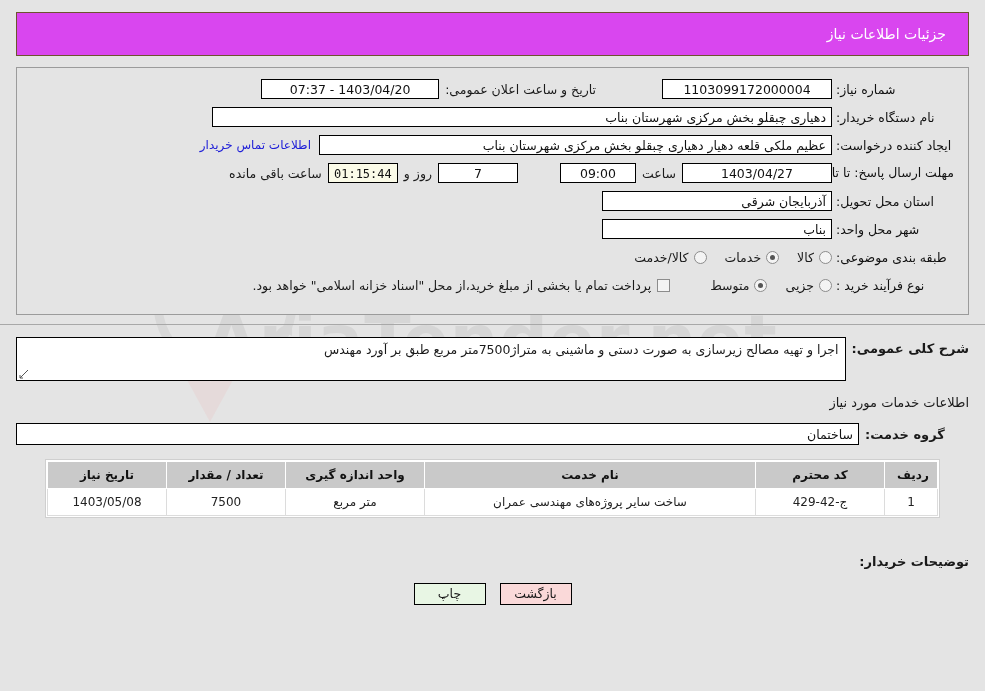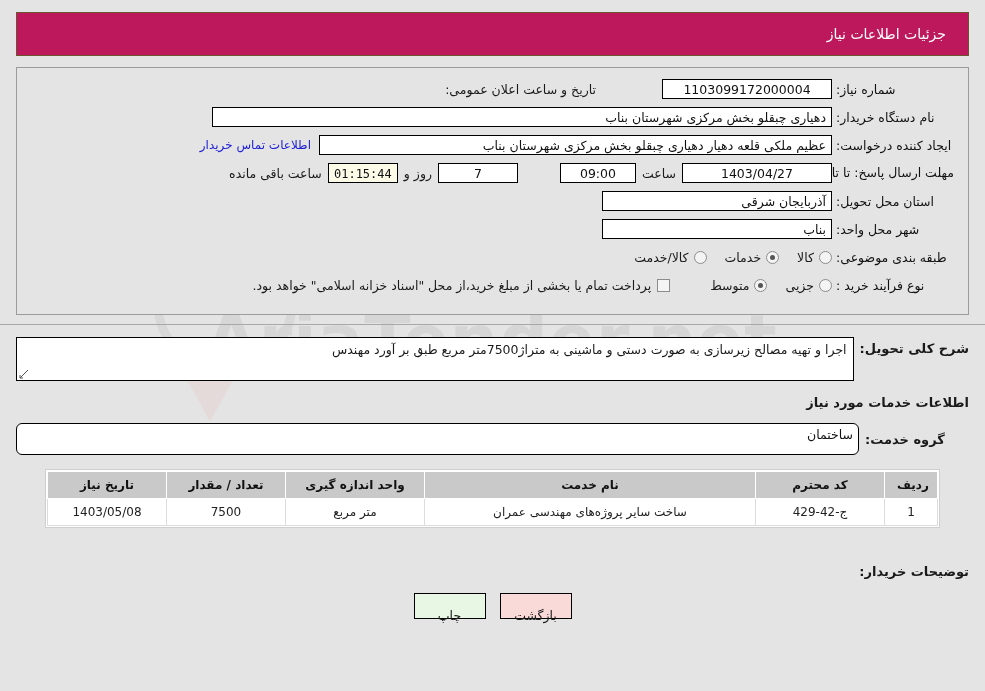--- a/index.html
+++ b/index.html
@@ -51,21 +51,21 @@
 
   
   .page {
     position: relative;
     z-index: 10;
     padding: 0;
   }
   .titlebar {
     margin: 12px 16px 0 16px;
     height: 44px;
-    background: #be185d;
+    background: #d946ef;
     border: 1px solid #6d5330;
     color: #ffffff;
     display: flex;
     align-items: center;
     justify-content: flex-start;
     padding: 0 22px;
     box-sizing: border-box;
     font-size: 14px;
   }
 
@@ -205,21 +205,21 @@
   }
   .resize-grip {
     position: absolute;
     left: 2px;
     bottom: 1px;
     width: 10px; height: 10px;
   }
 
   .section-title {
     margin: 14px 16px 4px 16px;
-    font-weight: bold;
+    font-weight: normal;
     font-size: 13px;
     text-align: right;
   }
 
   .svc-row {
     margin: 13px 16px 0 16px;
     display: flex;
     align-items: center;
   }
   .svc-lbl {
@@ -298,21 +298,21 @@
     justify-content: center;
     gap: 14px;
   }
   .btn {
     border: 1px solid #000;
     height: 22px;
     min-width: 72px;
     line-height: 20px;
     text-align: center;
     font-size: 12.5px;
-    padding: 12px 12px;
+    padding: 0 12px;
     box-sizing: border-box;
     cursor: pointer;
   }
   .btn.print { background: #e8f6e4; }
   .btn.back  { background: #fad9d9; }
 </style>
 </head>
 <body>
 
 <div class="watermark">
@@ -328,20 +328,21 @@
 <div class="page">
 
   <div class="titlebar">جزئیات اطلاعات نیاز</div>
 
   <div class="panel">
 
     <div class="row">
       <div class="lbl">شماره نیاز:</div>
       <div class="box" style="width:170px;">1103099172000004</div>
       <div class="inline-lbl" style="margin-right:60px;">تاریخ و ساعت اعلان عمومی:</div>
+      <div class="box" style="width:178px;">1403/04/20 - 07:37</div>
     </div>
 
     <div class="row">
       <div class="lbl">نام دستگاه خریدار:</div>
       <div class="box rightalign" style="width:620px;">دهیاری چبقلو بخش مرکزی شهرستان بناب</div>
     </div>
 
     <div class="row">
       <div class="lbl">ایجاد کننده درخواست:</div>
       <div class="box rightalign" style="width:513px;">عظیم ملکی قلعه دهیار دهیاری چبقلو بخش مرکزی شهرستان بناب</div>
@@ -402,35 +403,35 @@
           <span class="checkbox"></span>
           <span class="radio-lbl">پرداخت تمام یا بخشی از مبلغ خرید،از محل "اسناد خزانه اسلامی" خواهد بود.</span>
         </span>
       </div>
     </div>
   </div>
 
   <div class="sep"></div>
 
   <div class="desc-area">
-    <div class="desc-lbl">شرح کلی تحویل:</div>
+    <div class="desc-lbl">شرح کلی عمومی:</div>
     <div class="textarea">
       <span>اجرا و تهیه مصالح زیرسازی به صورت دستی و ماشینی به متراژ7500متر مربع طبق بر آورد مهندس</span>
       <svg class="resize-grip" viewBox="0 0 10 10">
         <path d="M1 9 L9 1" stroke="#555" stroke-width="1" fill="none"></path>
         <path d="M1 9 L4 9 M1 9 L1 6" stroke="#555" stroke-width="1" fill="none"></path>
       </svg>
     </div>
   </div>
 
   <div class="section-title">اطلاعات خدمات مورد نیاز</div>
 
   <div class="svc-row">
     <div class="svc-lbl">گروه خدمت:</div>
-    <div class="box rightalign" style="flex:1; height:32px; line-height:22px;border-radius:6px;">ساختمان</div>
+    <div class="box rightalign" style="flex:1; height:22px; line-height:22px;">ساختمان</div>
   </div>
 
   <div class="tbl-wrap">
     <table>
       <thead>
         <tr>
           <th style="width:40px;padding-left:8px;">ردیف</th>
           <th style="width:120px;">کد محترم</th>
           <th>نام خدمت</th>
           <th style="width:130px;">واحد اندازه گیری</th>

